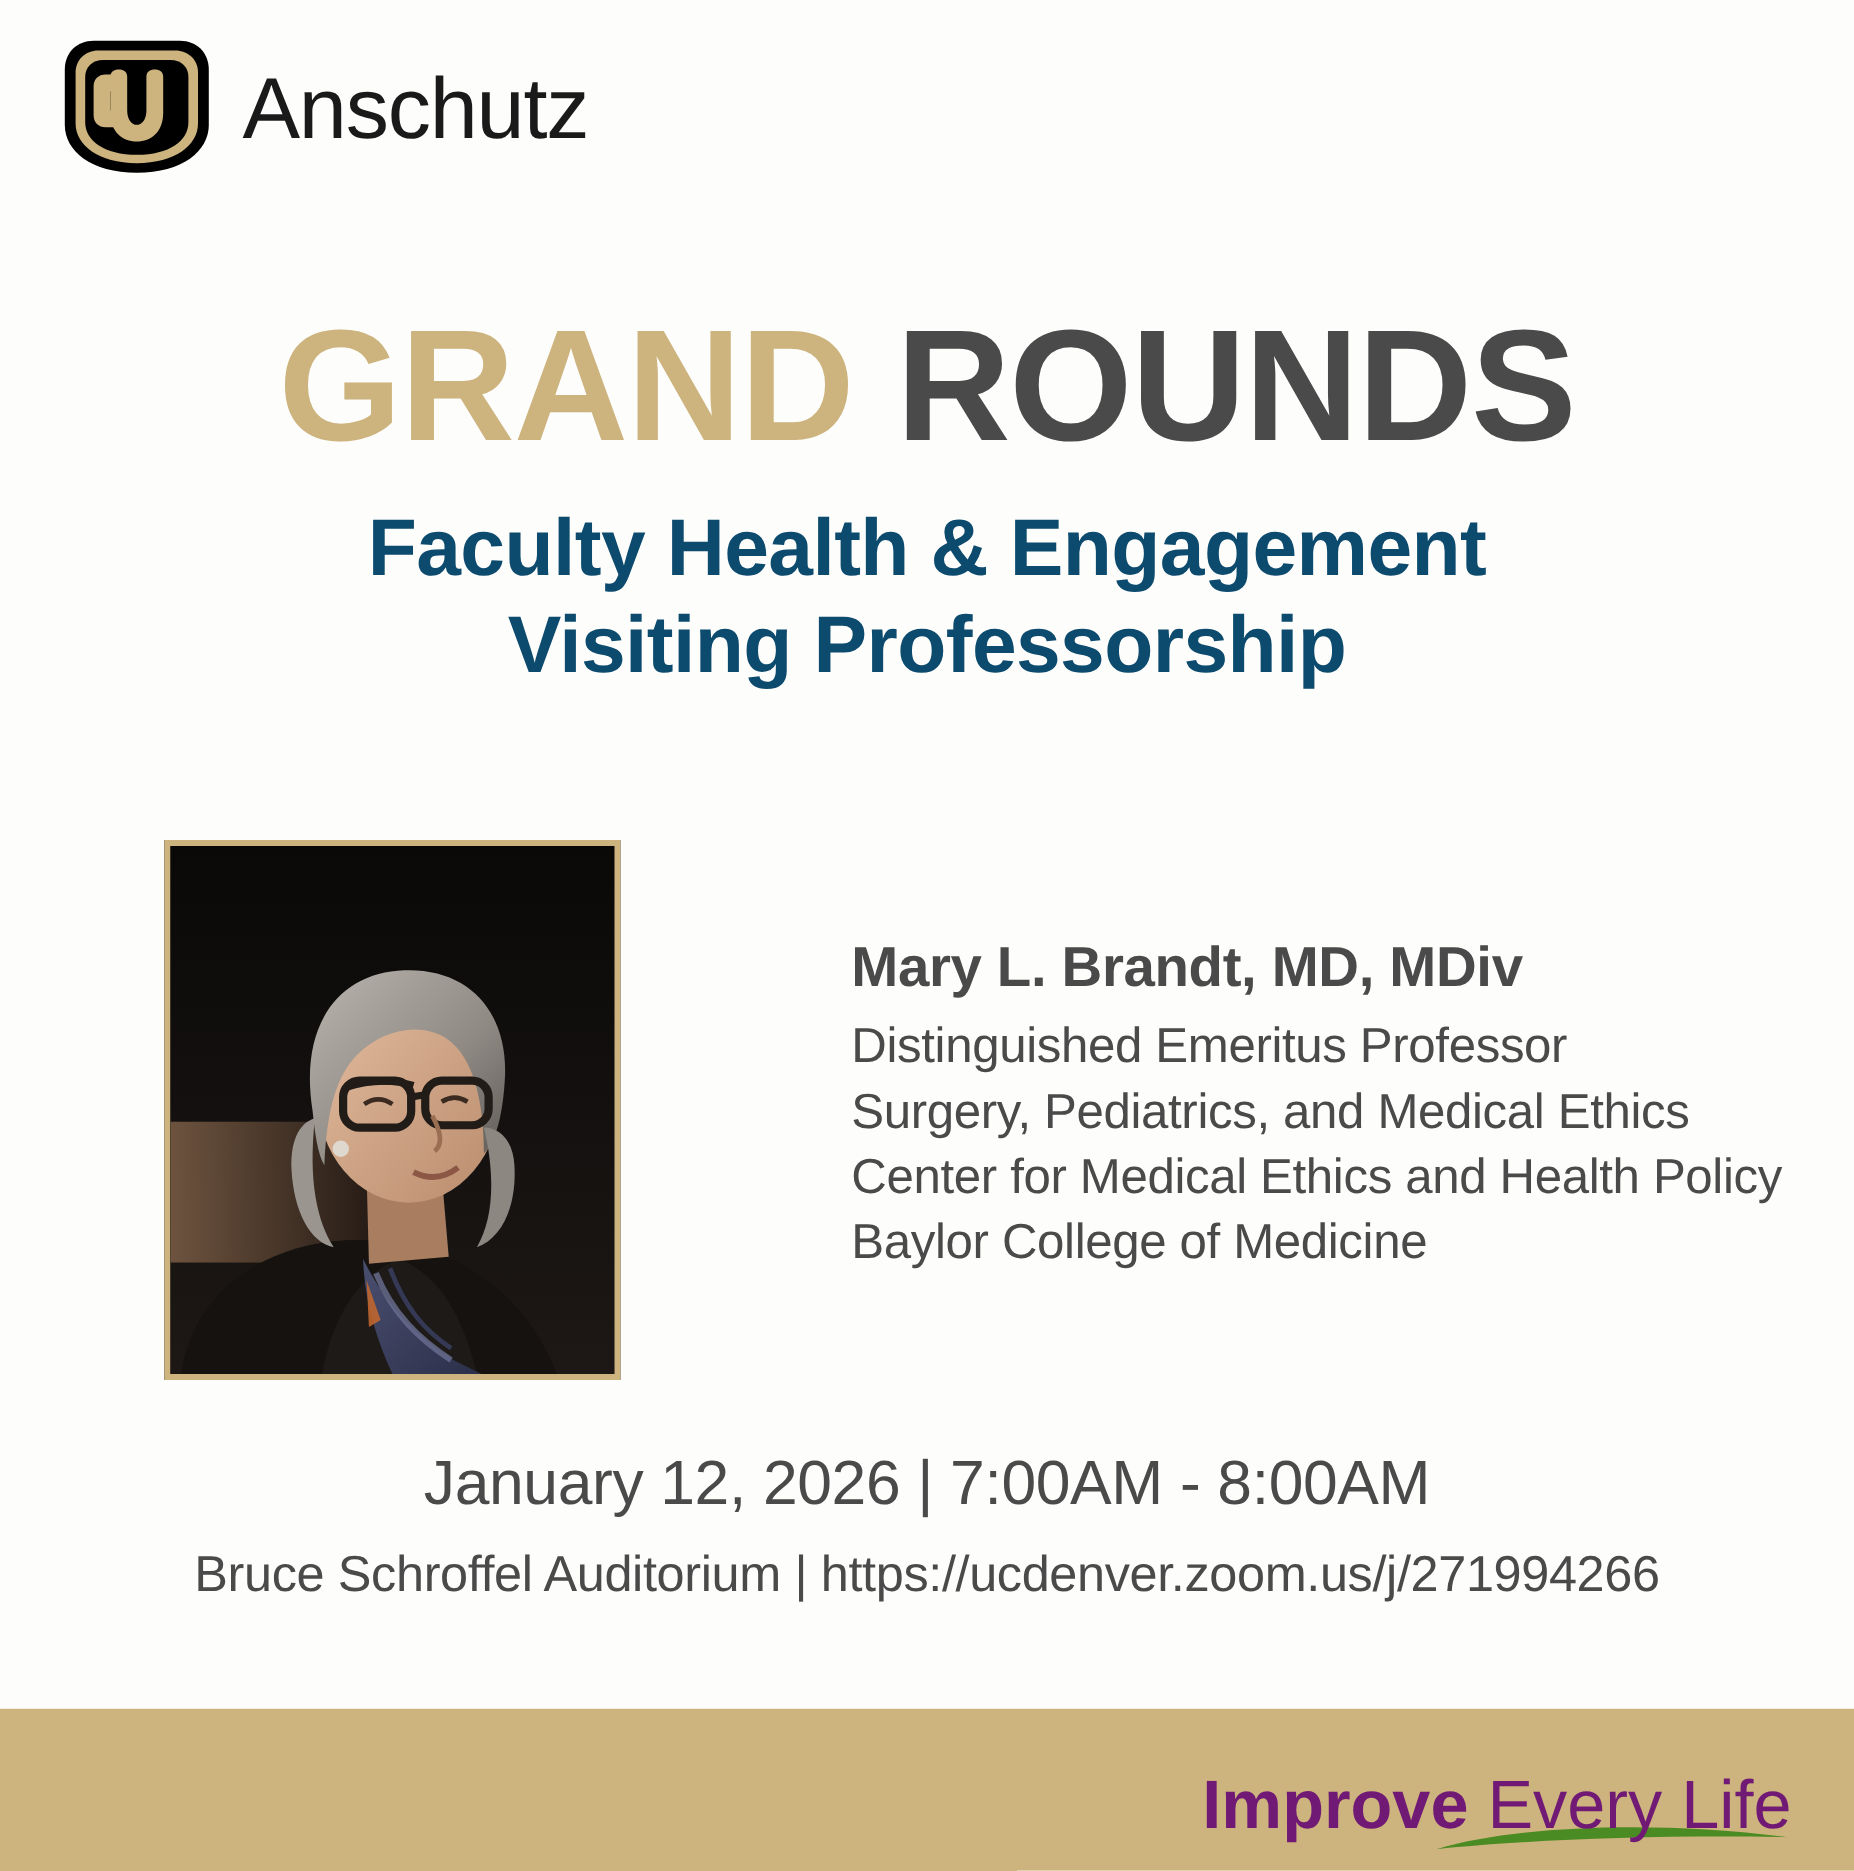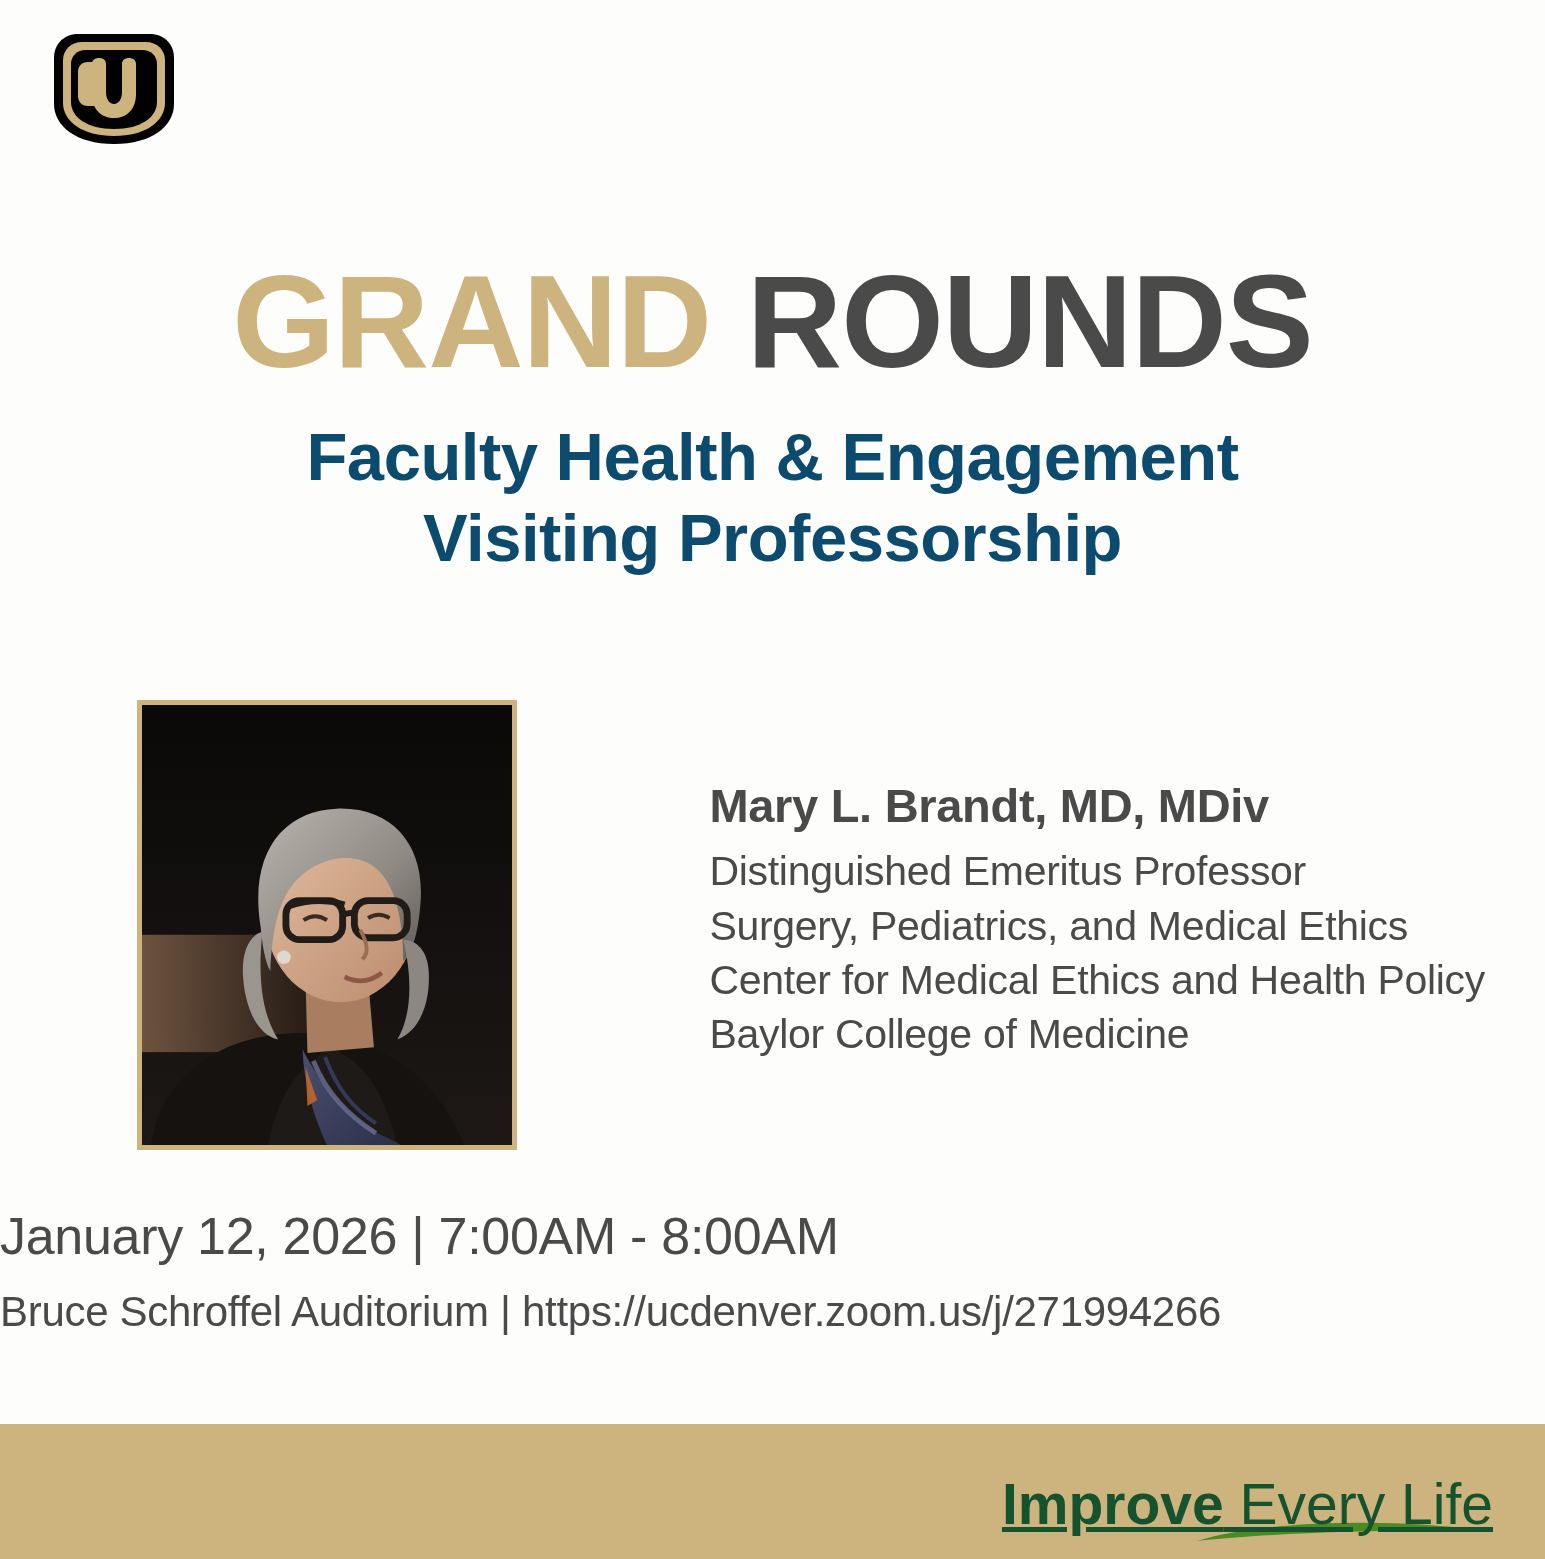--- a/index.html
+++ b/index.html
@@ -127,20 +127,21 @@
     letter-spacing: -0.3px;
     white-space: nowrap;
   }
 
   
   .details {
     position: absolute;
     top: 1205px;
     left: 0;
     right: 0;
+    text-align: center;
   }
   .when {
     font-size: 52px;
     color: #4a4a4a;
     line-height: 1.2;
     letter-spacing: -0.3px;
   }
   .where {
     font-size: 42px;
     color: #4a4a4a;
@@ -157,23 +158,22 @@
     bottom: 0;
     height: 135px;
     background: #cdb37d;
   }
   .tagline {
     position: absolute;
     right: 52px;
     bottom: 26px;
     font-size: 57px;
     line-height: 1;
-    color: #14532d;
+    color: #701a75;
     white-space: nowrap;
-    text-decoration: underline;
   }
   .tagline .bold { font-weight: bold; }
   .tagline .light { font-weight: normal; }
   .swoosh {
     position: absolute;
     right: 52px;
     bottom: 14px;
     width: 300px;
     height: 26px;
   }
@@ -188,20 +188,21 @@
       <span class="cu-logo">
         <svg viewBox="0 0 132 118" xmlns="http://www.w3.org/2000/svg">
           <path d="M30 4 H102 C116 4 126 14 126 28 V74 C126 96 104 114 66 114 C28 114 6 96 6 74 V28 C6 14 16 4 30 4 Z" fill="#000000"></path>
           <path d="M34 12 H98 C109 12 117 20 117 30 V73 C117 91 98 106 66 106 C34 106 15 91 15 73 V30 C15 20 23 12 34 12 Z" fill="#cdb37d"></path>
           <path d="M38 20 H94 C103 20 109 26 109 34 V72 C109 87 93 99 66 99 C39 99 23 87 23 72 V34 C23 26 29 20 38 20 Z" fill="#000000"></path>
           <path d="M44 34 C44 30 47 28 51 28 C55 28 58 30 58 34 V62 C58 70 62 74 66 74 C70 74 74 70 74 62 V34 C74 30 77 28 81 28 C85 28 88 30 88 34 V64 C88 80 78 88 66 88 C54 88 44 80 44 64 Z" fill="#cdb37d"></path>
           <path d="M30 42 C30 36 34 32 40 32 H50 V46 H44 V62 H50 V76 H40 C34 76 30 72 30 66 Z" fill="#cdb37d"></path>
           <rect x="60" y="22" width="12" height="30" fill="#000000"></rect>
         </svg>
       </span>
+      <span class="brand-word">Anschutz</span>
     </div>
   </div>
 
   <div class="title-block">
     <div class="grand-rounds"><span class="gr-gold">GRAND</span><span class="gr-gray"> ROUNDS</span></div>
     <div class="subtitle">
       <div>Faculty Health &amp; Engagement</div>
       <div>Visiting Professorship</div>
     </div>
   </div>

